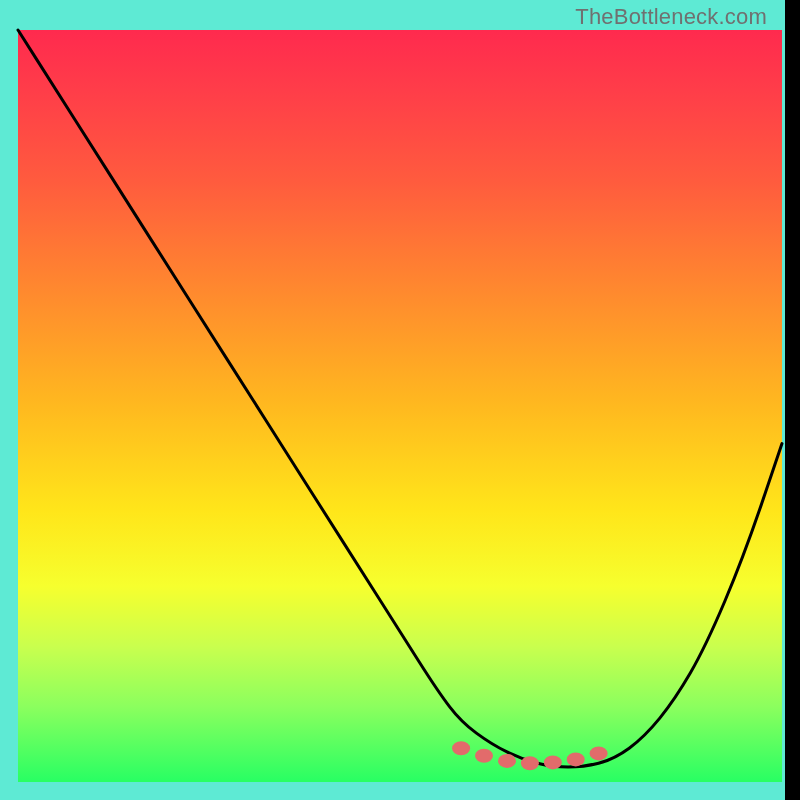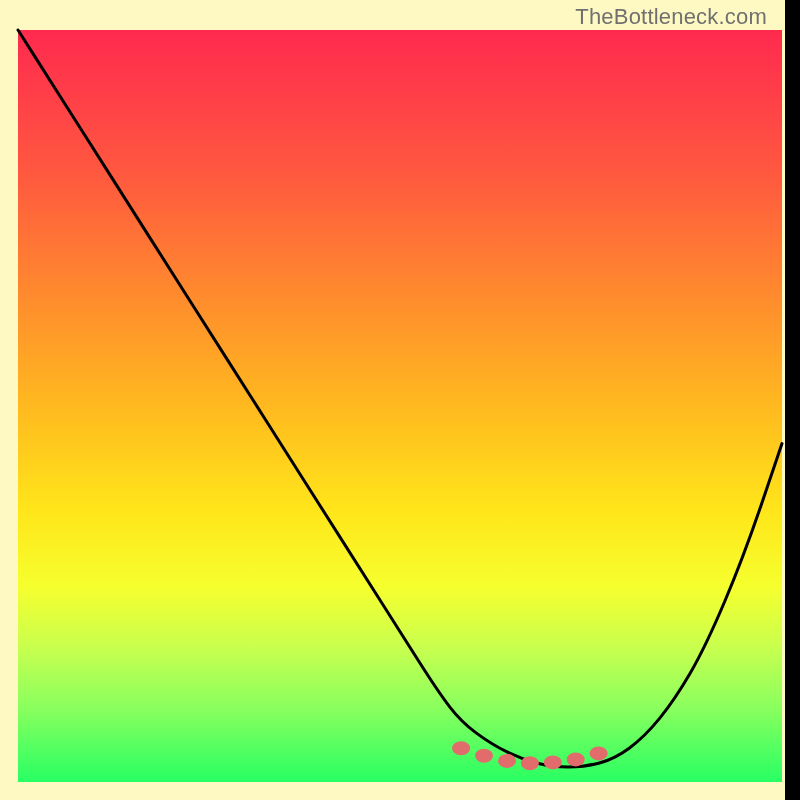--- a/index.html
+++ b/index.html
@@ -8,21 +8,21 @@
     width: 800px;
     height: 800px;
     overflow: hidden;
     background: #000;
     font-family: Arial, Helvetica, sans-serif;
   }
   .frame {
     position: relative;
     width: 785px;
     height: 800px;
-    background: #fef9c3;
+    background: #5eead4;
   }
   .plot {
     position: absolute;
     left: 18px;
     top: 30px;
     width: 764px;
     height: 752px;
     
     background: linear-gradient(to bottom,
       #ff2a4e 0%,

